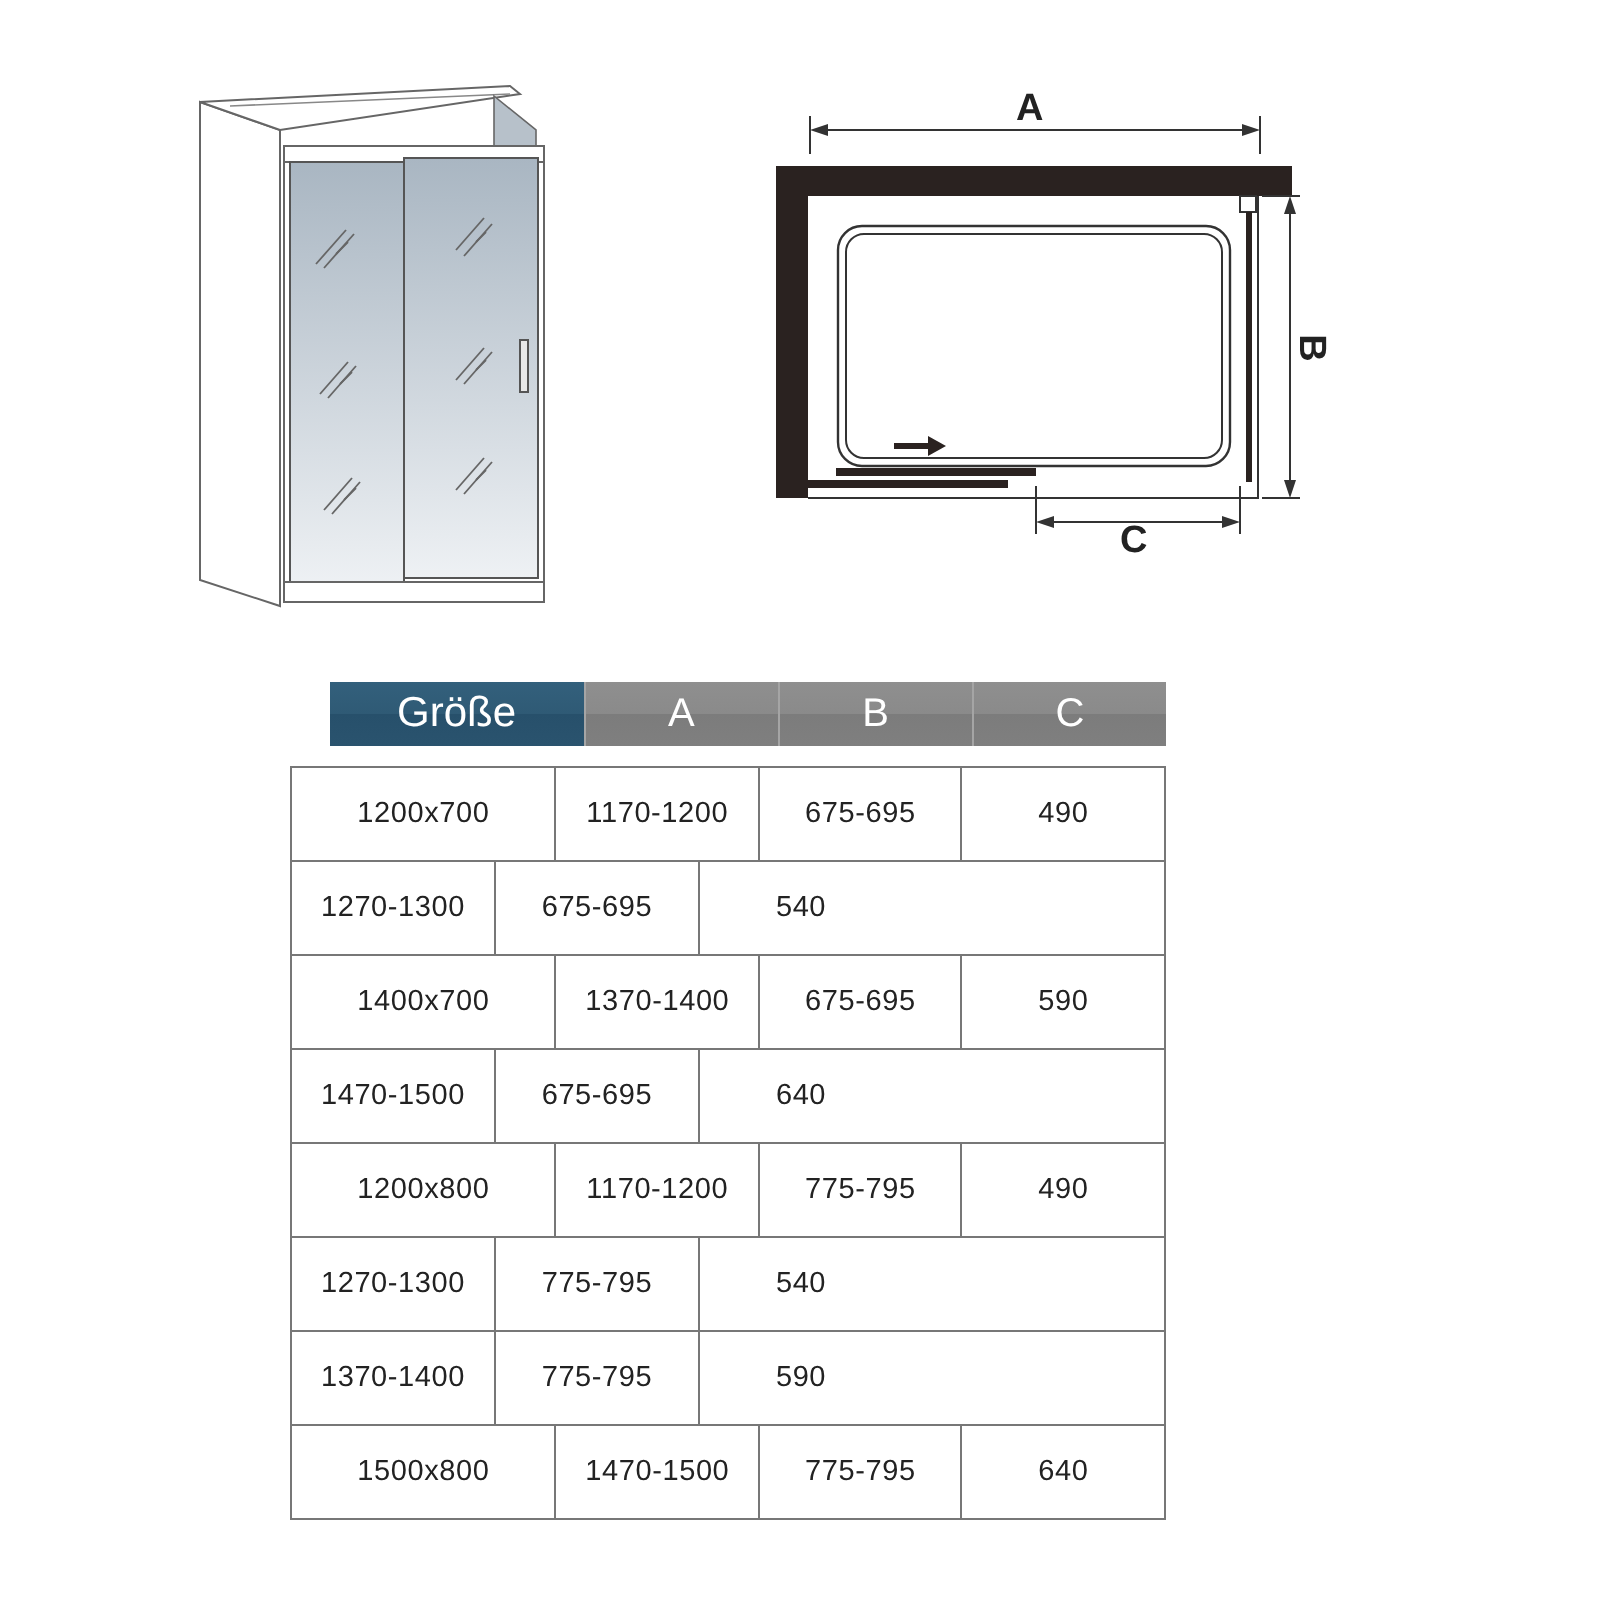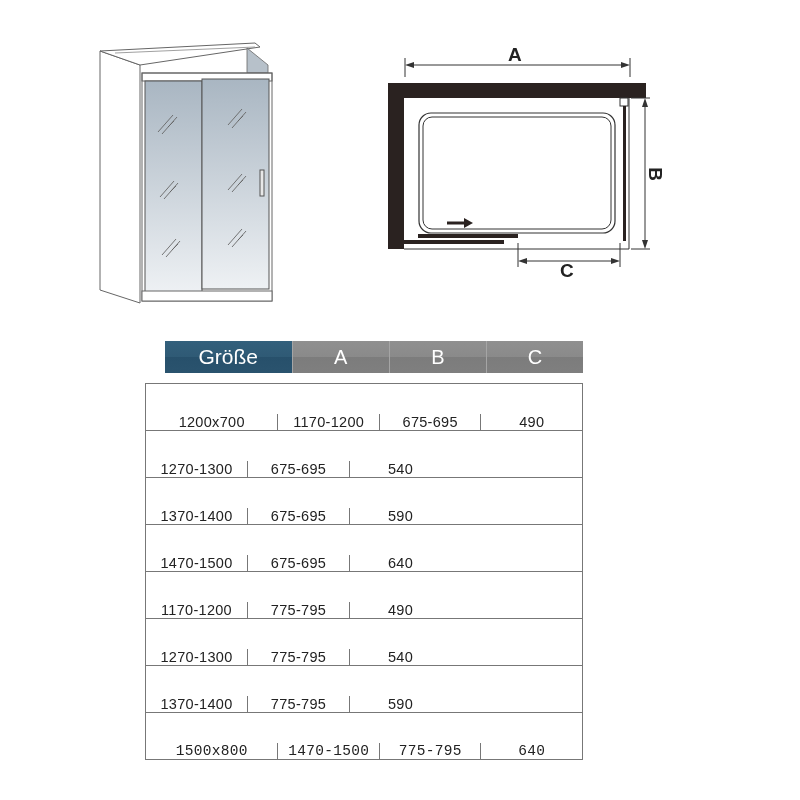--- a/index.html
+++ b/index.html
@@ -13,22 +13,22 @@
   #label-c{left:560px;top:260px;}
   .table-wrap{position:absolute;left:145px;top:341px;width:438px;}
   .thead{display:flex;height:32px;padding-left:20px;}
   .th{display:flex;align-items:center;justify-content:center;color:#ffffff;font-size:20px;position:relative;}
   .th.first{width:133px;background:linear-gradient(#33607c 0%,#2f5a75 50%,#27506b 50%,#2a536e 100%);font-size:21px;}
   .th.grey{background:linear-gradient(#8f8f8f 0%,#8a8a8a 50%,#7c7c7c 50%,#7f7f7f 100%);border-left:1px solid #a5a5a5;}
   .th.c1{width:101px;}
   .th.c2{width:101px;}
   .th.c3{width:101px;}
   .tbody{margin-top:10px;border:1px solid #777;border-right:1px solid #777;}
-  .tr{display:flex;height:46px;border-bottom:1px solid #777;align-items:flex-end;}
-  .tr:last-child{border-bottom:none;font-family:Liberation Mono, monospace;}
+  .tr{display:flex;height:46px;border-bottom:1px solid #777;}
+  .tr:last-child{border-bottom:none;}
   .td{display:flex;align-items:center;justify-content:center;font-size:14.5px;color:#222;border-right:1px solid #777;letter-spacing:0.3px;}
   .td:last-child{border-right:none;}
   .td.col0{width:132px;}
   .td.col1{width:101px;}
   .td.col2{width:101px;}
   .td.col3{width:101px;}
 </style>
 </head>
 <body>
 
@@ -136,30 +136,32 @@
       <div class="td col1">1170-1200</div>
       <div class="td col2">675-695</div>
       <div class="td col3">490</div>
     </div>
     <div class="tr">
       <div class="td col1">1270-1300</div>
       <div class="td col2">675-695</div>
       <div class="td col3">540</div>
     </div>
     <div class="tr">
+      <div class="td col0">1400x700</div>
       <div class="td col1">1370-1400</div>
       <div class="td col2">675-695</div>
       <div class="td col3">590</div>
     </div>
     <div class="tr">
       <div class="td col1">1470-1500</div>
       <div class="td col2">675-695</div>
       <div class="td col3">640</div>
     </div>
     <div class="tr">
+      <div class="td col0">1200x800</div>
       <div class="td col1">1170-1200</div>
       <div class="td col2">775-795</div>
       <div class="td col3">490</div>
     </div>
     <div class="tr">
       <div class="td col1">1270-1300</div>
       <div class="td col2">775-795</div>
       <div class="td col3">540</div>
     </div>
     <div class="tr">

